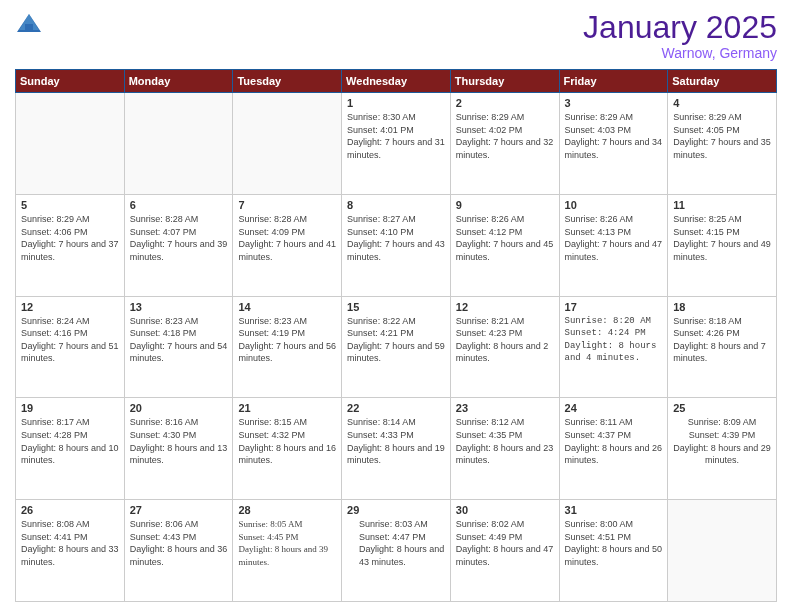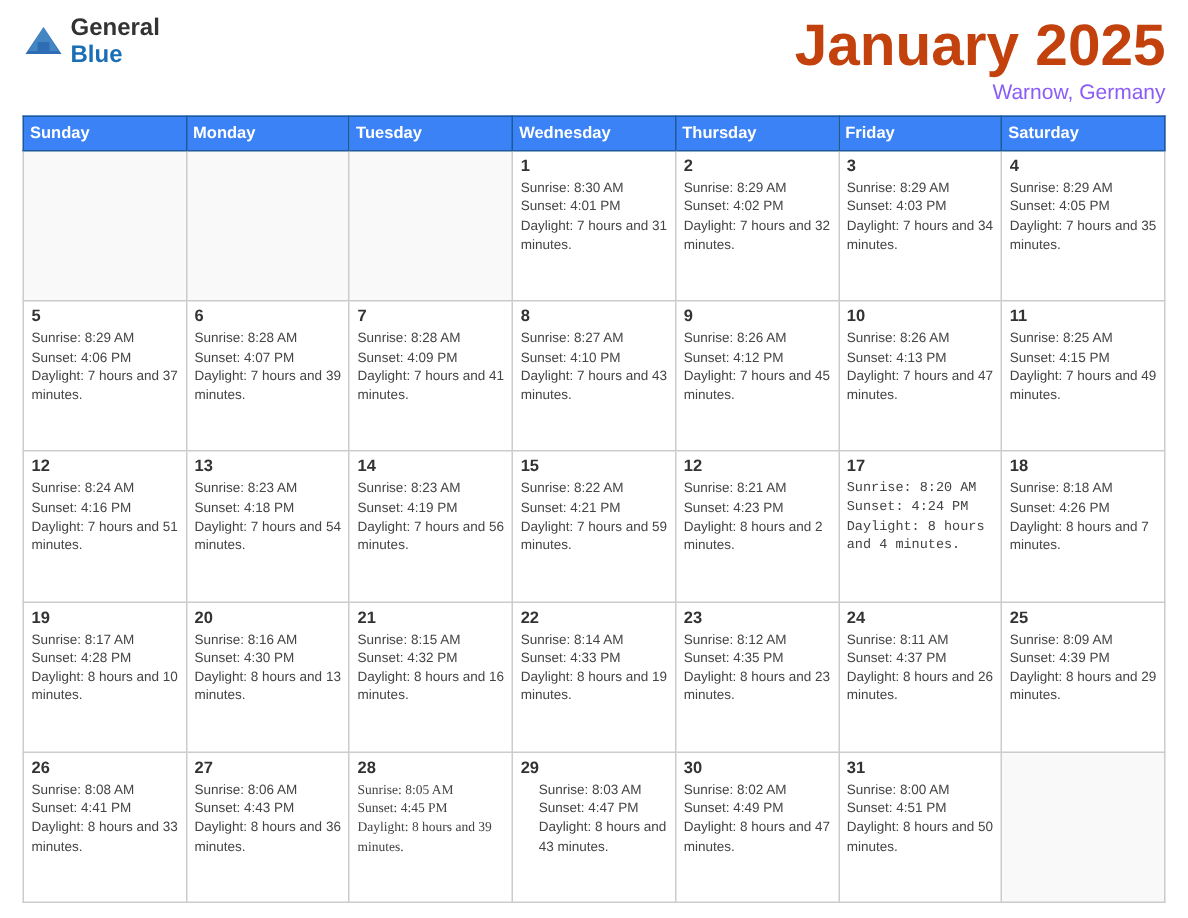--- a/index.html
+++ b/index.html
@@ -45,38 +45,38 @@
       color: #1a6eb5;
     }
     .logo-icon {
       width: 28px;
       height: 28px;
     }
     .title-block {
       text-align: right;
     }
     .month-title {
-      font-size: 39px;
-      font-weight: bold;
-      color: #c2410c;
+      font-size: 32px;
+      font-weight: normal;
+      color: #4c1d95;
       line-height: 1.1;
     }
     .location {
       font-size: 14px;
       color: #8b5cf6;
     }
     .calendar {
       flex: 1;
       border: 1px solid #ccc;
       border-collapse: collapse;
       width: 100%;
       table-layout: fixed;
     }
     .calendar th {
-      background: #3b82f6;
+      background: #7f1d1d;
       color: #fff;
       font-size: 11px;
       font-weight: bold;
       padding: 5px 4px;
       text-align: left;
       border: 1px solid #1d5a9a;
     }
     .calendar td {
       border: 1px solid #ccc;
       vertical-align: top;
@@ -105,24 +105,20 @@
 <body>
 
 <div class="page">
   <div class="header">
     <div class="logo">
       <svg class="logo-icon" viewBox="0 0 28 28">
         <polygon points="14,4 26,22 2,22" fill="#2e6db4"></polygon>
         <polygon points="14,4 24,20 4,20" fill="#5a9fd4" opacity="0.5"></polygon>
         <rect x="10" y="14" width="8" height="8" fill="#2e6db4"></rect>
       </svg>
-      <div class="logo-text">
-        <span class="logo-general">General</span>
-        <span class="logo-blue">Blue</span>
-      </div>
     </div>
     <div class="title-block">
       <div class="month-title">January 2025</div>
       <div class="location">Warnow, Germany</div>
     </div>
   </div>
 
   <table class="calendar">
     <thead>
       <tr>
@@ -285,21 +281,21 @@
 Daylight: 8 hours and 23 minutes.</div>
           </td>
           <td>
             <div class="day-number">24</div>
             <div class="day-info" style="white-space: pre-line;">Sunrise: 8:11 AM
 Sunset: 4:37 PM
 Daylight: 8 hours and 26 minutes.</div>
           </td>
           <td>
             <div class="day-number">25</div>
-            <div class="day-info" style="white-space: pre-line;">Sunrise: 8:09 AM
+            <div class="day-info" style="white-space: pre-line; text-align: center;">Sunrise: 8:09 AM
 Sunset: 4:39 PM
 Daylight: 8 hours and 29 minutes.</div>
           </td>
         </tr>
         <tr>
           <td>
             <div class="day-number">26</div>
             <div class="day-info" style="white-space: pre-line;">Sunrise: 8:08 AM
 Sunset: 4:41 PM
 Daylight: 8 hours and 33 minutes.</div>

